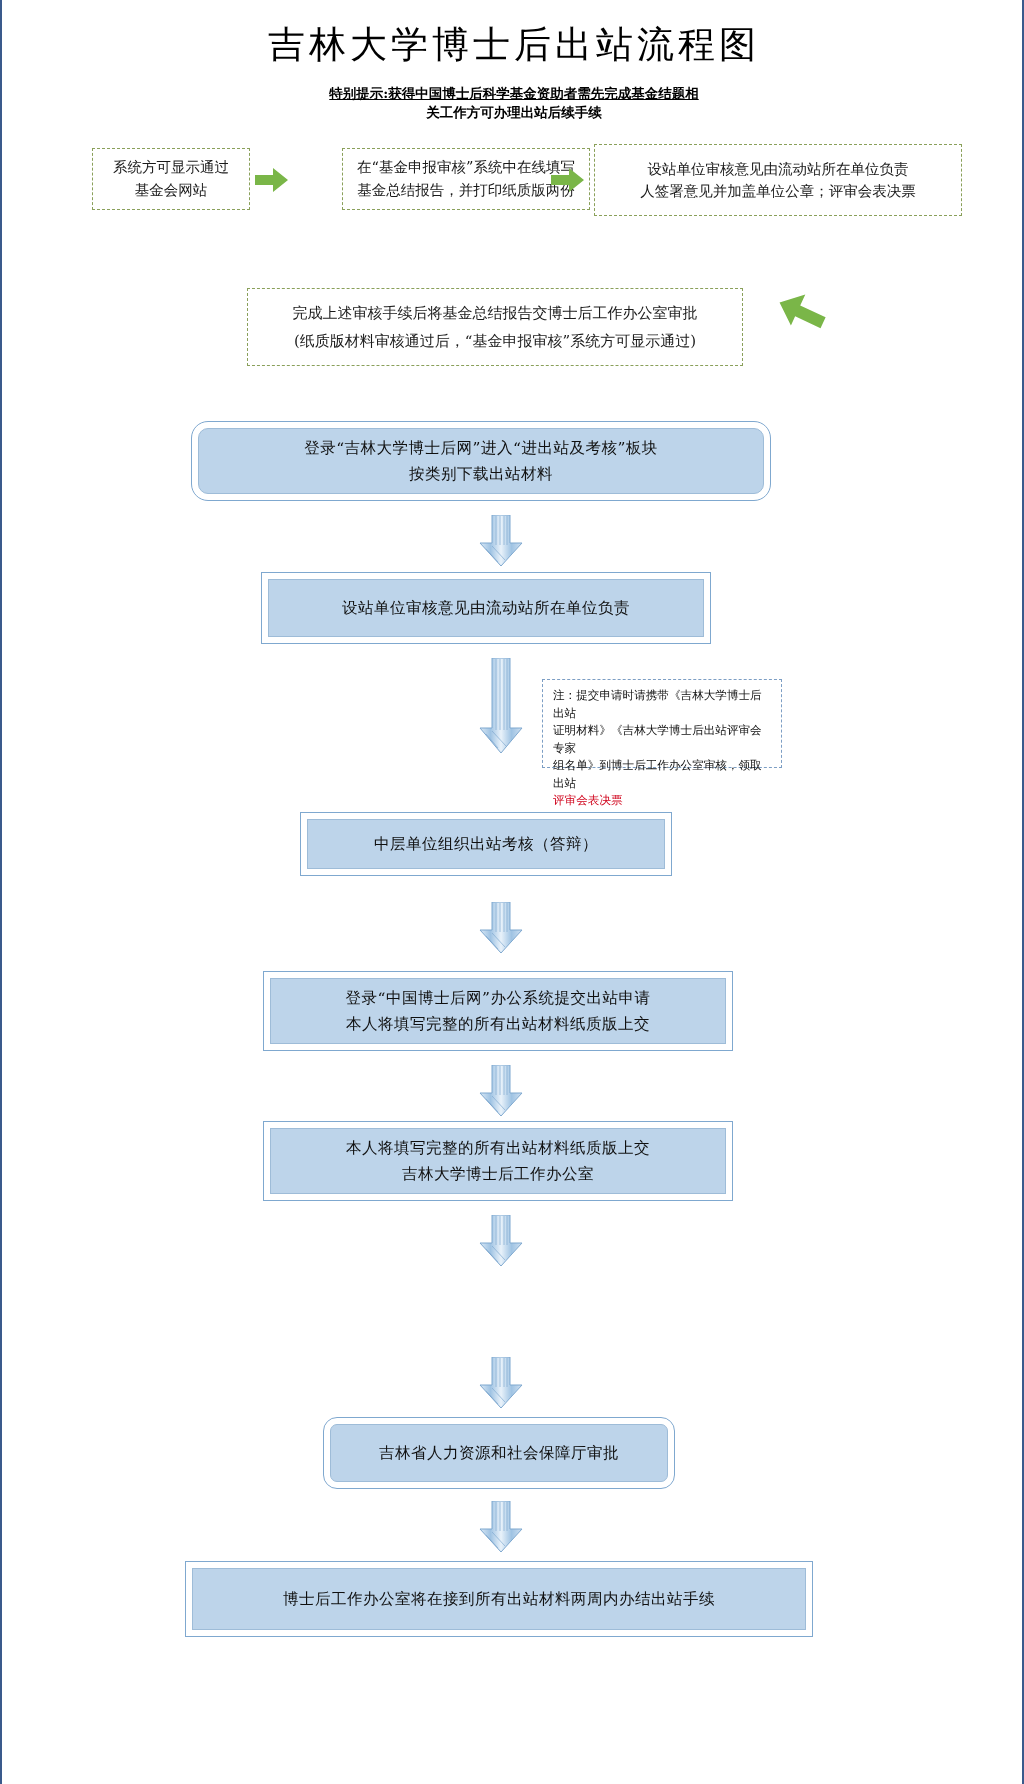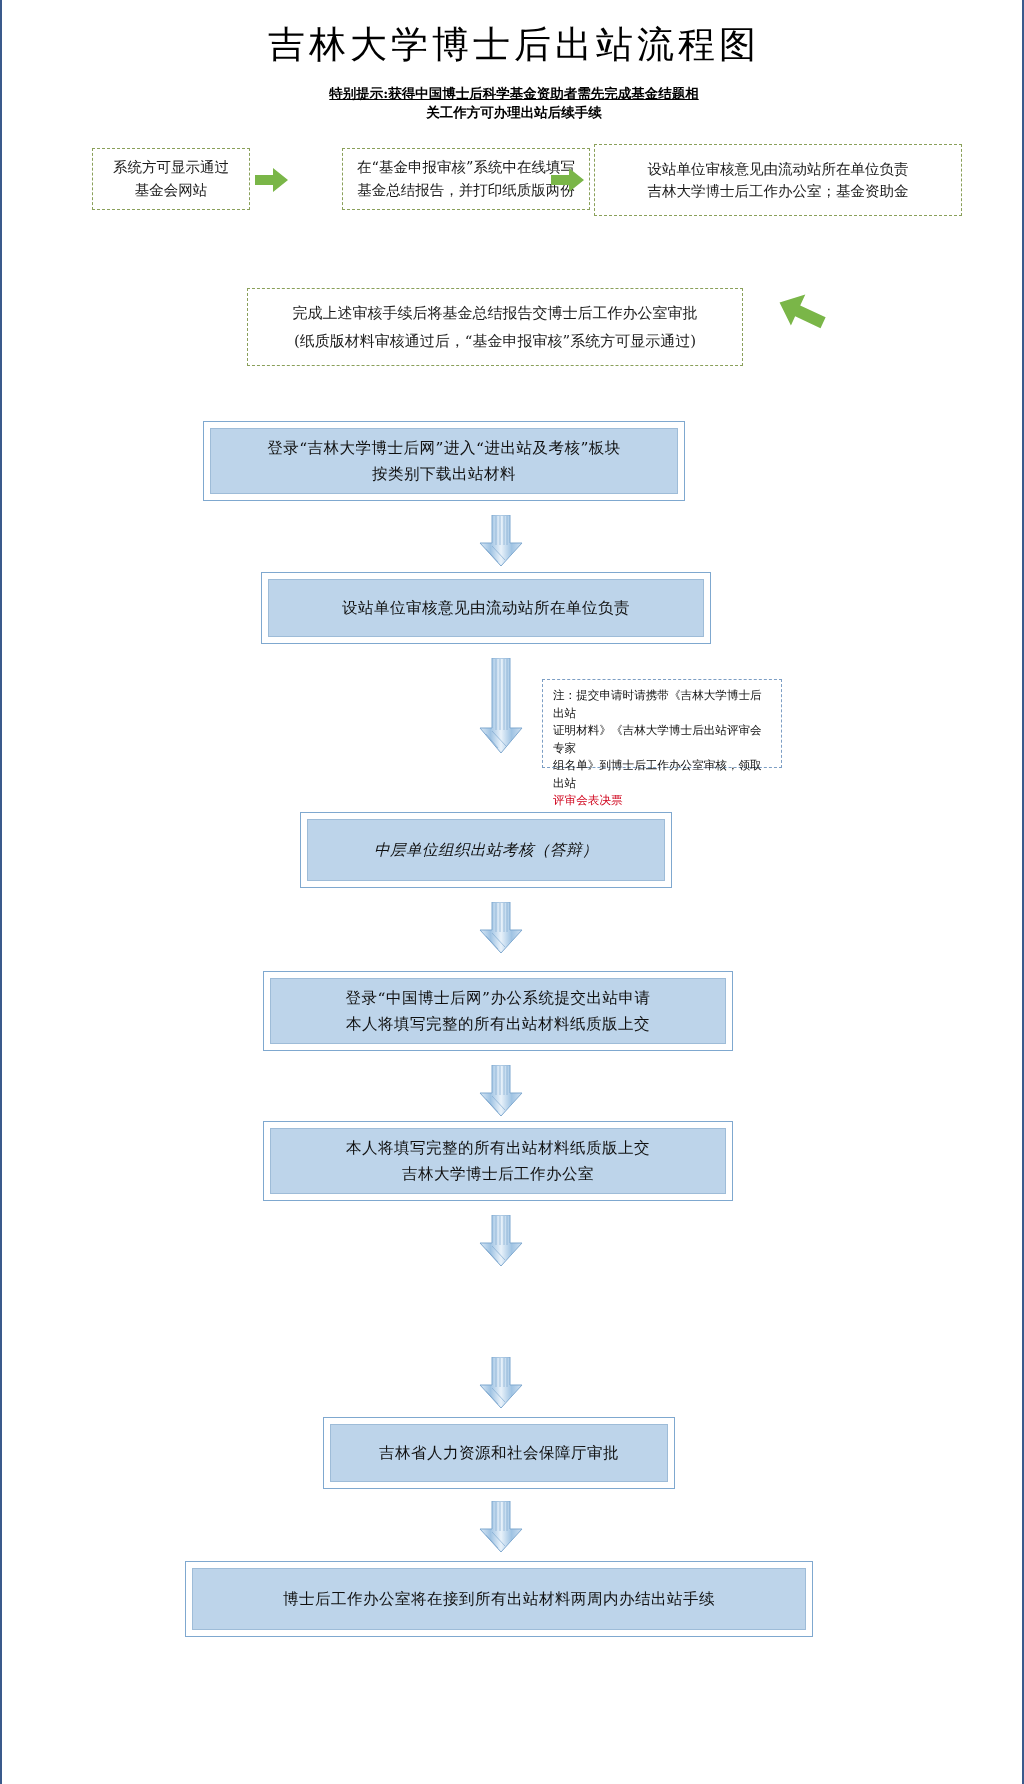--- a/index.html
+++ b/index.html
@@ -152,38 +152,38 @@
 
   <div class="garrow" style="left:549px; top:167px;">
     <svg width="34" height="26" viewBox="0 0 34 26">
       <polygon points="0,8 18,8 18,1 33,13 18,25 18,18 0,18" fill="#7ab648"></polygon>
     </svg>
   </div>
 
   <div class="dbox" style="left:592px; top:144px; width:368px; height:72px; font-size:14.5px; line-height:22px;">
     <div class="inner">
       <div>设站单位审核意见由流动站所在单位负责</div>
-      <div>吉林大学博士后工作办公室；基金资助金</div>
+      <div>人签署意见并加盖单位公章；评审会表决票</div>
     </div>
   </div>
 
   <div class="dbox" style="left:245px; top:288px; width:496px; height:78px; font-size:15px; line-height:28px;">
     <div class="inner">
       <div>完成上述审核手续后将基金总结报告交博士后工作办公室审批</div>
       <div>(纸质版材料审核通过后，“基金申报审核”系统方可显示通过)</div>
     </div>
   </div>
 
   <div id="bigGreenArrow" style="left:775px; top:287px;">
     <svg width="52" height="44" viewBox="0 0 52 44">
       <polygon points="50,2 50,20 22,20 22,8 2,26 22,42 22,32 50,32 50,2" fill="#7ab648" transform="rotate(25 26 22)"></polygon>
     </svg>
   </div>
 
-  <div class="pbox" style="left:208px; top:428px; width:468px; height:66px;">
+  <div class="pbox" style="left:196px; top:428px; width:566px; height:66px;border-radius:10px;">
     <div class="inner">
       <div>登录“吉林大学博士后网”进入“进出站及考核”板块</div>
       <div>按类别下载出站材料</div>
     </div>
   </div>
 
   <div class="barrow" style="left:476px; top:515px;">
     <svg width="46" height="52" viewBox="0 0 46 52">
       <defs>
         <linearGradient id="bg1" x1="0" y1="0" x2="1" y2="0">
@@ -235,21 +235,21 @@
     </svg>
   </div>
 
   <div class="notebox" style="left:540px; top:679px; width:240px; height:89px;">
     <div>注：提交申请时请携带《吉林大学博士后出站</div>
     <div>证明材料》《吉林大学博士后出站评审会专家</div>
     <div>组名单》到博士后工作办公室审核，领取出站</div>
     <div class="red">评审会表决票</div>
   </div>
 
-  <div class="pbox" style="left:305px; top:819px; width:358px; height:62px;font-style:italic;">
+  <div class="pbox" style="left:305px; top:819px; width:358px; height:50px;">
     <div class="inner">
       <div>中层单位组织出站考核（答辩）</div>
     </div>
   </div>
 
   <div class="barrow" style="left:476px; top:902px;">
     <svg width="46" height="52" viewBox="0 0 46 52">
       <defs>
         <linearGradient id="bg3" x1="0" y1="0" x2="1" y2="0">
           <stop offset="0%" stop-color="#dbe9f6"></stop>
@@ -348,21 +348,21 @@
         <line x1="18" y1="1" x2="18" y2="30"></line>
         <line x1="22" y1="1" x2="22" y2="30"></line>
         <line x1="26" y1="1" x2="26" y2="30"></line>
         <line x1="29" y1="1" x2="29" y2="30"></line>
         <line x1="8" y1="34" x2="20" y2="47"></line>
         <line x1="14" y1="31" x2="27" y2="45"></line>
       </g>
     </svg>
   </div>
 
-  <div class="pbox" style="left:328px; top:1424px; width:338px; height:58px;">
+  <div class="pbox" style="left:328px; top:1424px; width:338px; height:58px;border-radius:7px;">
     <div class="inner">
       <div>吉林省人力资源和社会保障厅审批</div>
     </div>
   </div>
 
   <div class="barrow" style="left:476px; top:1501px;">
     <svg width="46" height="52" viewBox="0 0 46 52">
       <defs>
         <linearGradient id="bg7" x1="0" y1="0" x2="1" y2="0">
           <stop offset="0%" stop-color="#dbe9f6"></stop>

